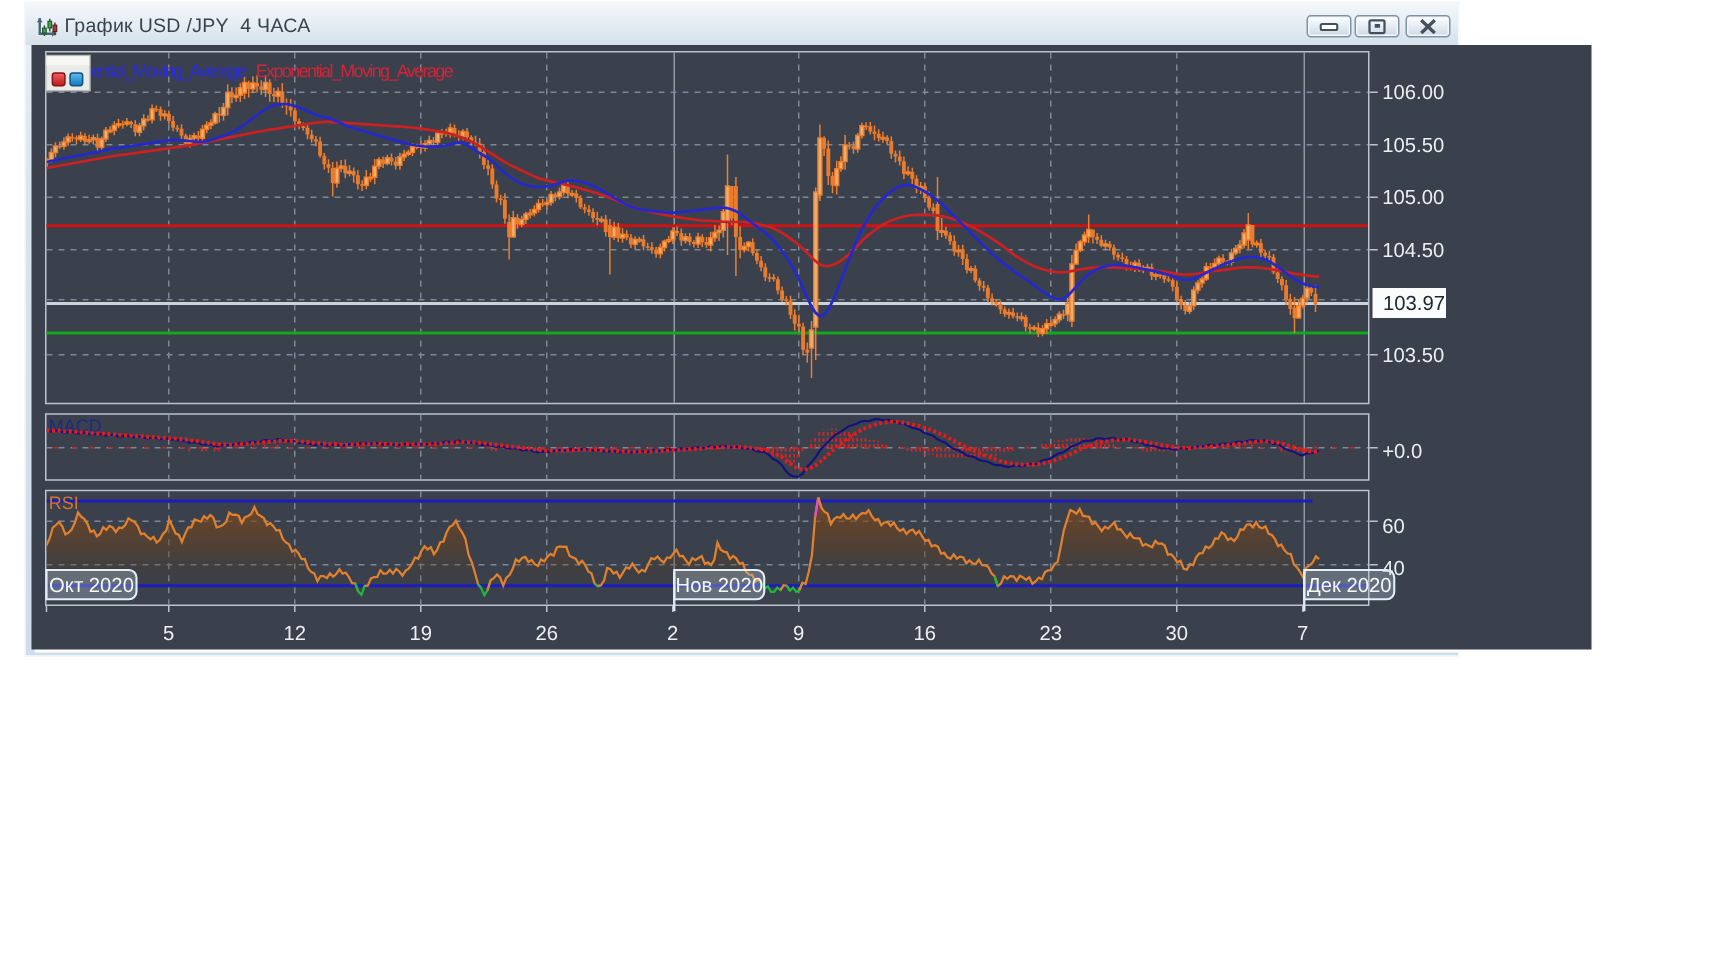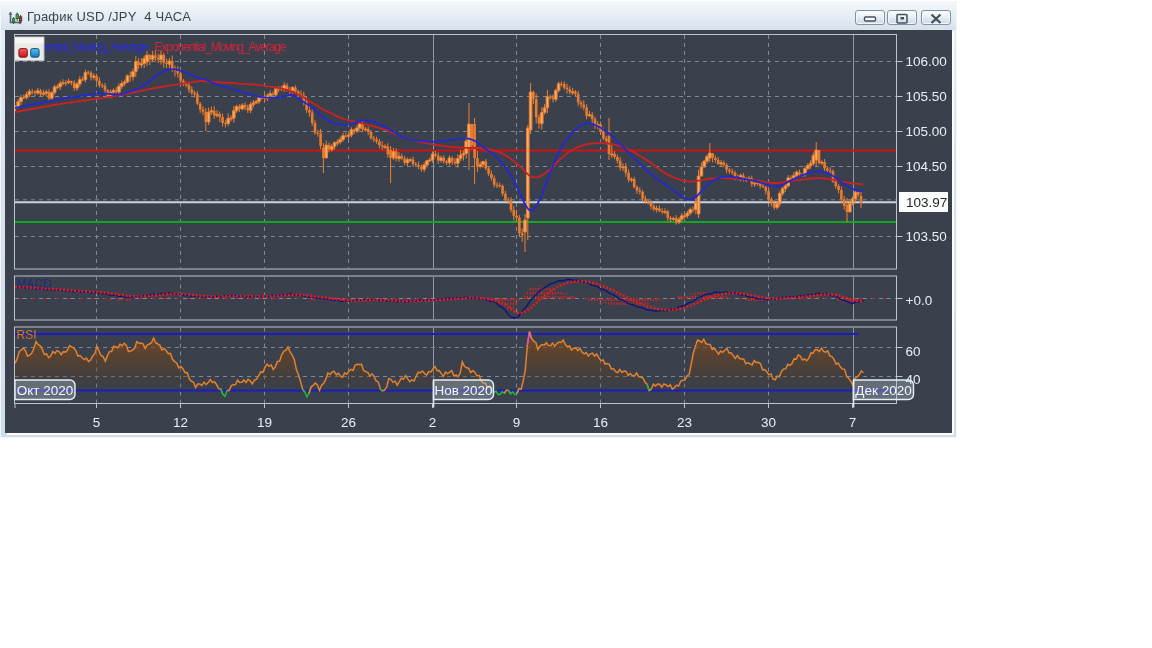--- a/index.html
+++ b/index.html
@@ -1,21 +1,21 @@
 <!DOCTYPE html>
 <html><head><meta charset="utf-8">
 <style>
 * { margin:0; padding:0; box-sizing:border-box; }
 html,body { width:1152px; height:648px; overflow:hidden; background:#ffffff; font-family:"Liberation Sans",sans-serif; }
-#win { position:absolute; left:0px; top:1px; width:957px; height:437px;
+#win { position:absolute; left:16px; top:1px; width:957px; height:437px;
   background:linear-gradient(180deg,#eaf1f8 0%,#d9e4ef 30%,#cfdce9 100%); border:1px solid #f3f7fb;text-align:right; }
 #tbar { position:absolute; left:0; top:0; width:100%; height:28px;
   background:linear-gradient(180deg,#f3f7fa 0%,#e6edf4 50%,#d5e1eb 100%); }
 #title { position:absolute; left:26px; top:7px; font-size:13px; color:#3a434d; letter-spacing:0.2px; }
-#client { position:absolute; left:4px; top:28px; width:947px; height:403px; background:#3a414c;
+#client { position:absolute; left:4px; top:28px; width:1040px; height:403px; background:#3a414c;
   box-shadow:2px 2px 0 #fdfdfd; }
 .btn { position:absolute; top:8px; width:30px; height:15px; border:1px solid #7f93a6; border-radius:3px;
   background:linear-gradient(180deg,#ffffff 0%,#e7eef5 45%,#ccd9e5 100%); box-shadow:inset 0 0 0 1px #f2f7fb; }
 </style></head>
 <body>
 <div id="win">
   <div id="tbar">
     <svg style="position:absolute;left:6px;top:7px" width="17" height="17" viewBox="0 0 17 17">
       <path d="M3.5 3 v10.5 h11" stroke="#4c6378" stroke-width="1.6" fill="none"></path>
       <path d="M3.5 3.2 l-2 2.6 h4 Z" fill="#4c6378"></path>

